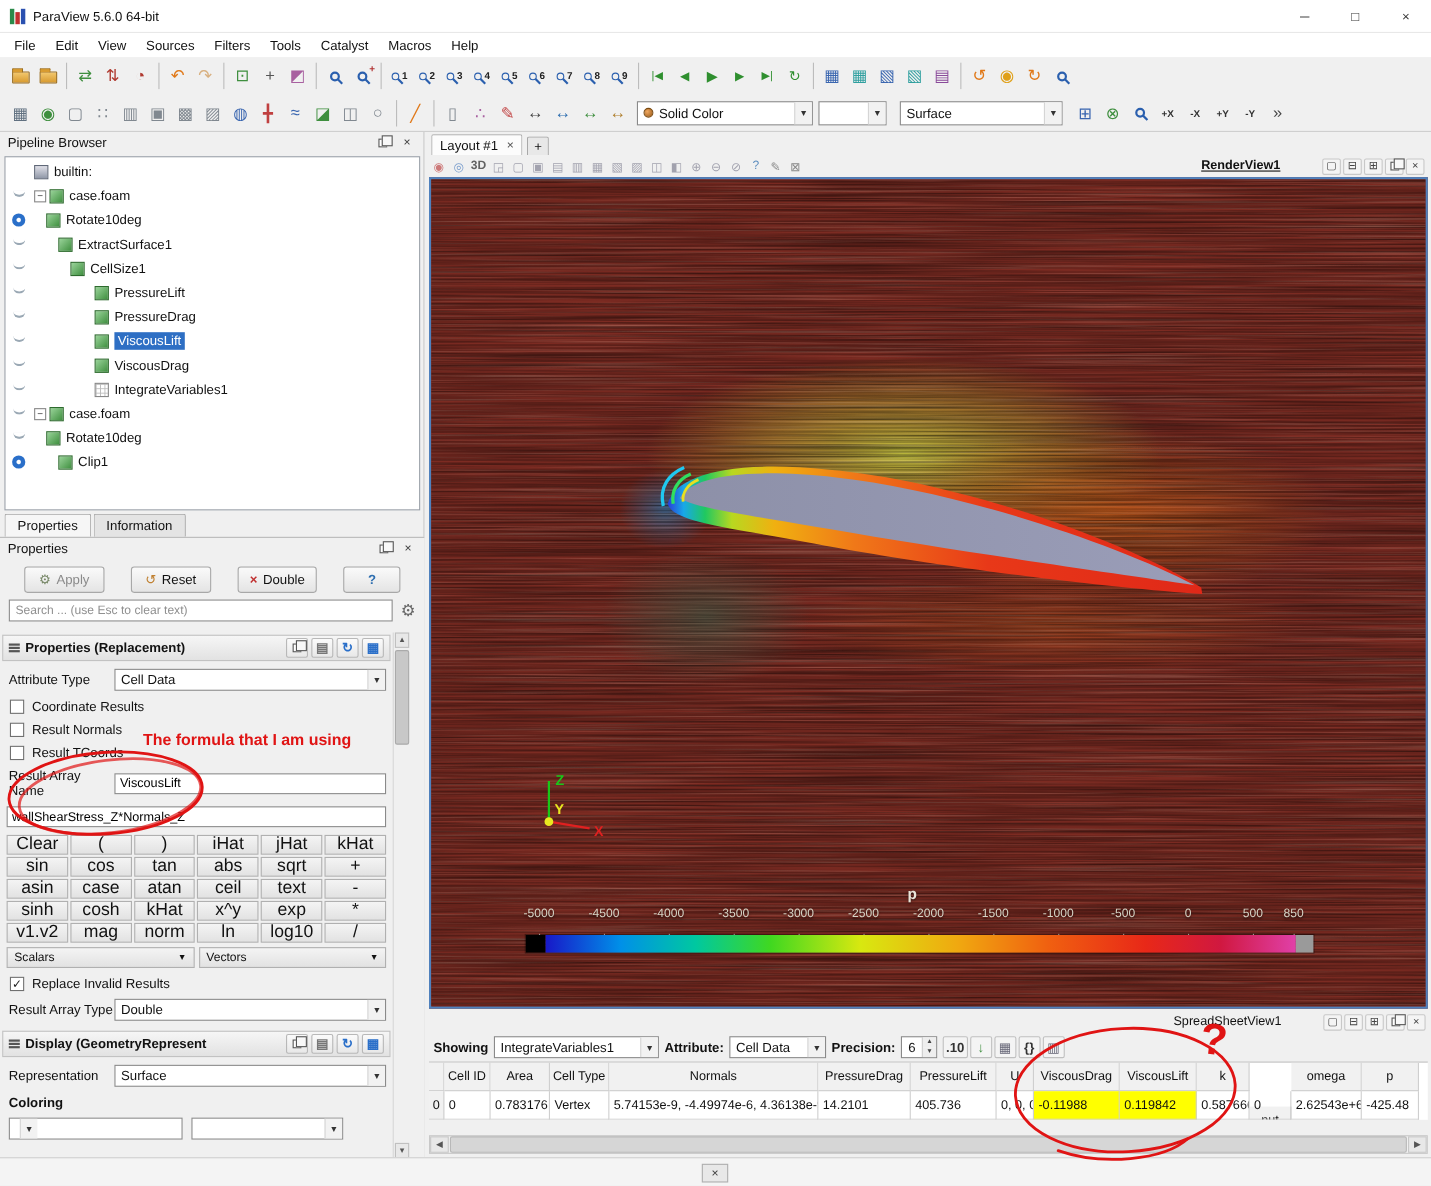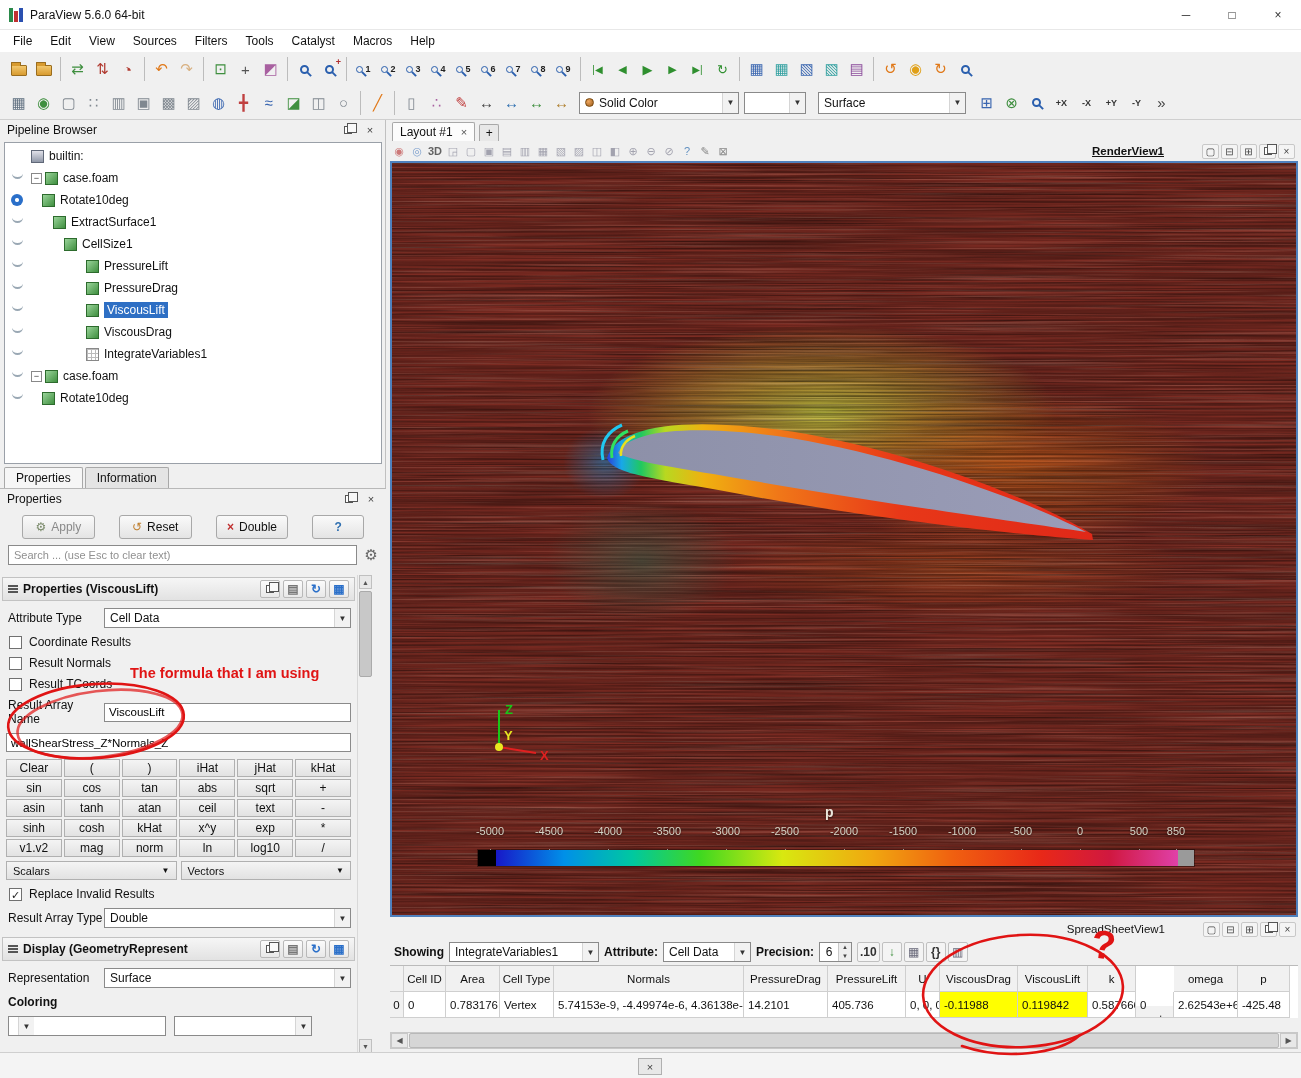--- a/index.html
+++ b/index.html
@@ -68,21 +68,21 @@
 .burger{display:inline-block;width:10px;height:8px;border-top:2px solid #555;border-bottom:2px solid #555;background:linear-gradient(#555,#555) center/10px 2px no-repeat;flex:none;}
 .sectools{margin-left:auto;display:flex;gap:3px;}
 .sectools .tbtn{min-width:20px;height:18px;font-size:12px;border:1px solid #b8b8b8;background:linear-gradient(#fbfbfb,#e8e8e8);}
 .frow{display:flex;align-items:center;margin:7px 6px 0 8px;}
 .flabel{width:96px;font-size:12px;flex:none;}
 .fctl{flex:1;}
 input.fld{width:100%;height:19px;border:1px solid #8a8a8a;background:#fff;font-size:11.5px;padding:0 4px;}
 .cbrow{display:flex;align-items:center;gap:7px;margin:7px 0 0 9px;font-size:12px;}
 .cb{width:13px;height:13px;border:1px solid #707070;background:#fff;font-size:11px;line-height:12px;text-align:center;color:#222;flex:none;}
 #calc{display:grid;grid-template-columns:repeat(6,1fr);gap:2px;margin:7px 6px 0 6px;}
-.calcbtn{height:18px;background:linear-gradient(#f4f4f4,#e2e2e2);border:1px solid #b0b0b0;font-size:12px;display:flex;align-items:center;justify-content:center;}
+.calcbtn{height:18px;background:linear-gradient(#f4f4f4,#e2e2e2);border:1px solid #b0b0b0;font-size:16px;display:flex;align-items:center;justify-content:center;}
 #svrow{display:flex;gap:4px;margin:4px 6px 0 6px;}
 .svbtn{flex:1;height:19px;background:linear-gradient(#f4f4f4,#e2e2e2);border:1px solid #b0b0b0;font-size:11px;display:flex;align-items:center;padding:0 6px;gap:32px;}
 .svbtn .arrow{margin-left:auto;font-size:8px;}
 #vscroll{position:absolute;left:357px;top:86px;width:15px;height:478px;background:#f0f0f0;border-left:1px solid #d8d8d8;}
 .varrow{position:absolute;left:1px;width:13px;height:14px;background:#e8e8e8;border:1px solid #c0c0c0;font-size:7px;display:flex;align-items:center;justify-content:center;color:#555;}
 #vthumb{position:absolute;left:1px;top:16px;width:13px;height:86px;background:#c8c8c8;border:1px solid #aaa;border-radius:2px;}
 #formula-note{position:absolute;left:130px;top:176px;color:#e01414;font-weight:bold;font-size:14.5px;z-index:6;white-space:nowrap;}
 
 #right{position:absolute;left:386px;top:120px;width:915px;height:932px;background:#f0f0f0;}
 #layout-tabbar{height:21px;display:flex;align-items:flex-end;padding-left:6px;gap:4px;}
@@ -504,20 +504,28 @@
         <span class="tlabel">case.foam</span>
       </div>
       <div class="trow">
         <span class="eyecol">
           <span class="eye-dim"></span>
         </span>
         <span style="width: 13px; flex: 0 0 auto;"></span>
         <span class="cubeicon"></span>
         <span class="tlabel">Rotate10deg</span>
       </div>
+      <div class="trow">
+        <span class="eyecol">
+          <span class="eye-on"></span>
+        </span>
+        <span style="width: 24px; flex: 0 0 auto;"></span>
+        <span class="cubeicon"></span>
+        <span class="tlabel">Clip1</span>
+      </div>
     </div>
 
   <div id="prop-tabs">
     <span class="ptab active">Properties</span>
     <span class="ptab">Information</span>
   </div>
 
   <div id="props">
     <div class="panel-title">
       <span>Properties</span>
@@ -548,21 +556,21 @@
         </span>
     </div>
     <div id="searchrow">
       <input id="search-input" placeholder="Search ... (use Esc to clear text)" style="">
       <span class="tbtn" style="min-width:18px;height:18px;color:#666;">⚙</span>
     </div>
 
     <div id="scrollport">
       <div class="section-head">
         <span class="burger"></span>
-        <span>Properties (ViscousLift)</span>
+        <span>Properties (Replacement)</span>
         <span class="sectools" id="sec1-tools">
             <span class="tbtn">
               <span class="float-ic"></span>
             </span>
             <span class="tbtn">
               <span style="color: rgb(119, 119, 119);">▤</span>
             </span>
             <span class="tbtn">
               <span style="color: rgb(42, 111, 201);">↻</span>
             </span>
@@ -610,21 +618,21 @@
           <div class="calcbtn">iHat</div>
           <div class="calcbtn">jHat</div>
           <div class="calcbtn">kHat</div>
           <div class="calcbtn">sin</div>
           <div class="calcbtn">cos</div>
           <div class="calcbtn">tan</div>
           <div class="calcbtn">abs</div>
           <div class="calcbtn">sqrt</div>
           <div class="calcbtn">+</div>
           <div class="calcbtn">asin</div>
-          <div class="calcbtn">tanh</div>
+          <div class="calcbtn">case</div>
           <div class="calcbtn">atan</div>
           <div class="calcbtn">ceil</div>
           <div class="calcbtn">text</div>
           <div class="calcbtn">-</div>
           <div class="calcbtn">sinh</div>
           <div class="calcbtn">cosh</div>
           <div class="calcbtn">kHat</div>
           <div class="calcbtn">x^y</div>
           <div class="calcbtn">exp</div>
           <div class="calcbtn">*</div>

